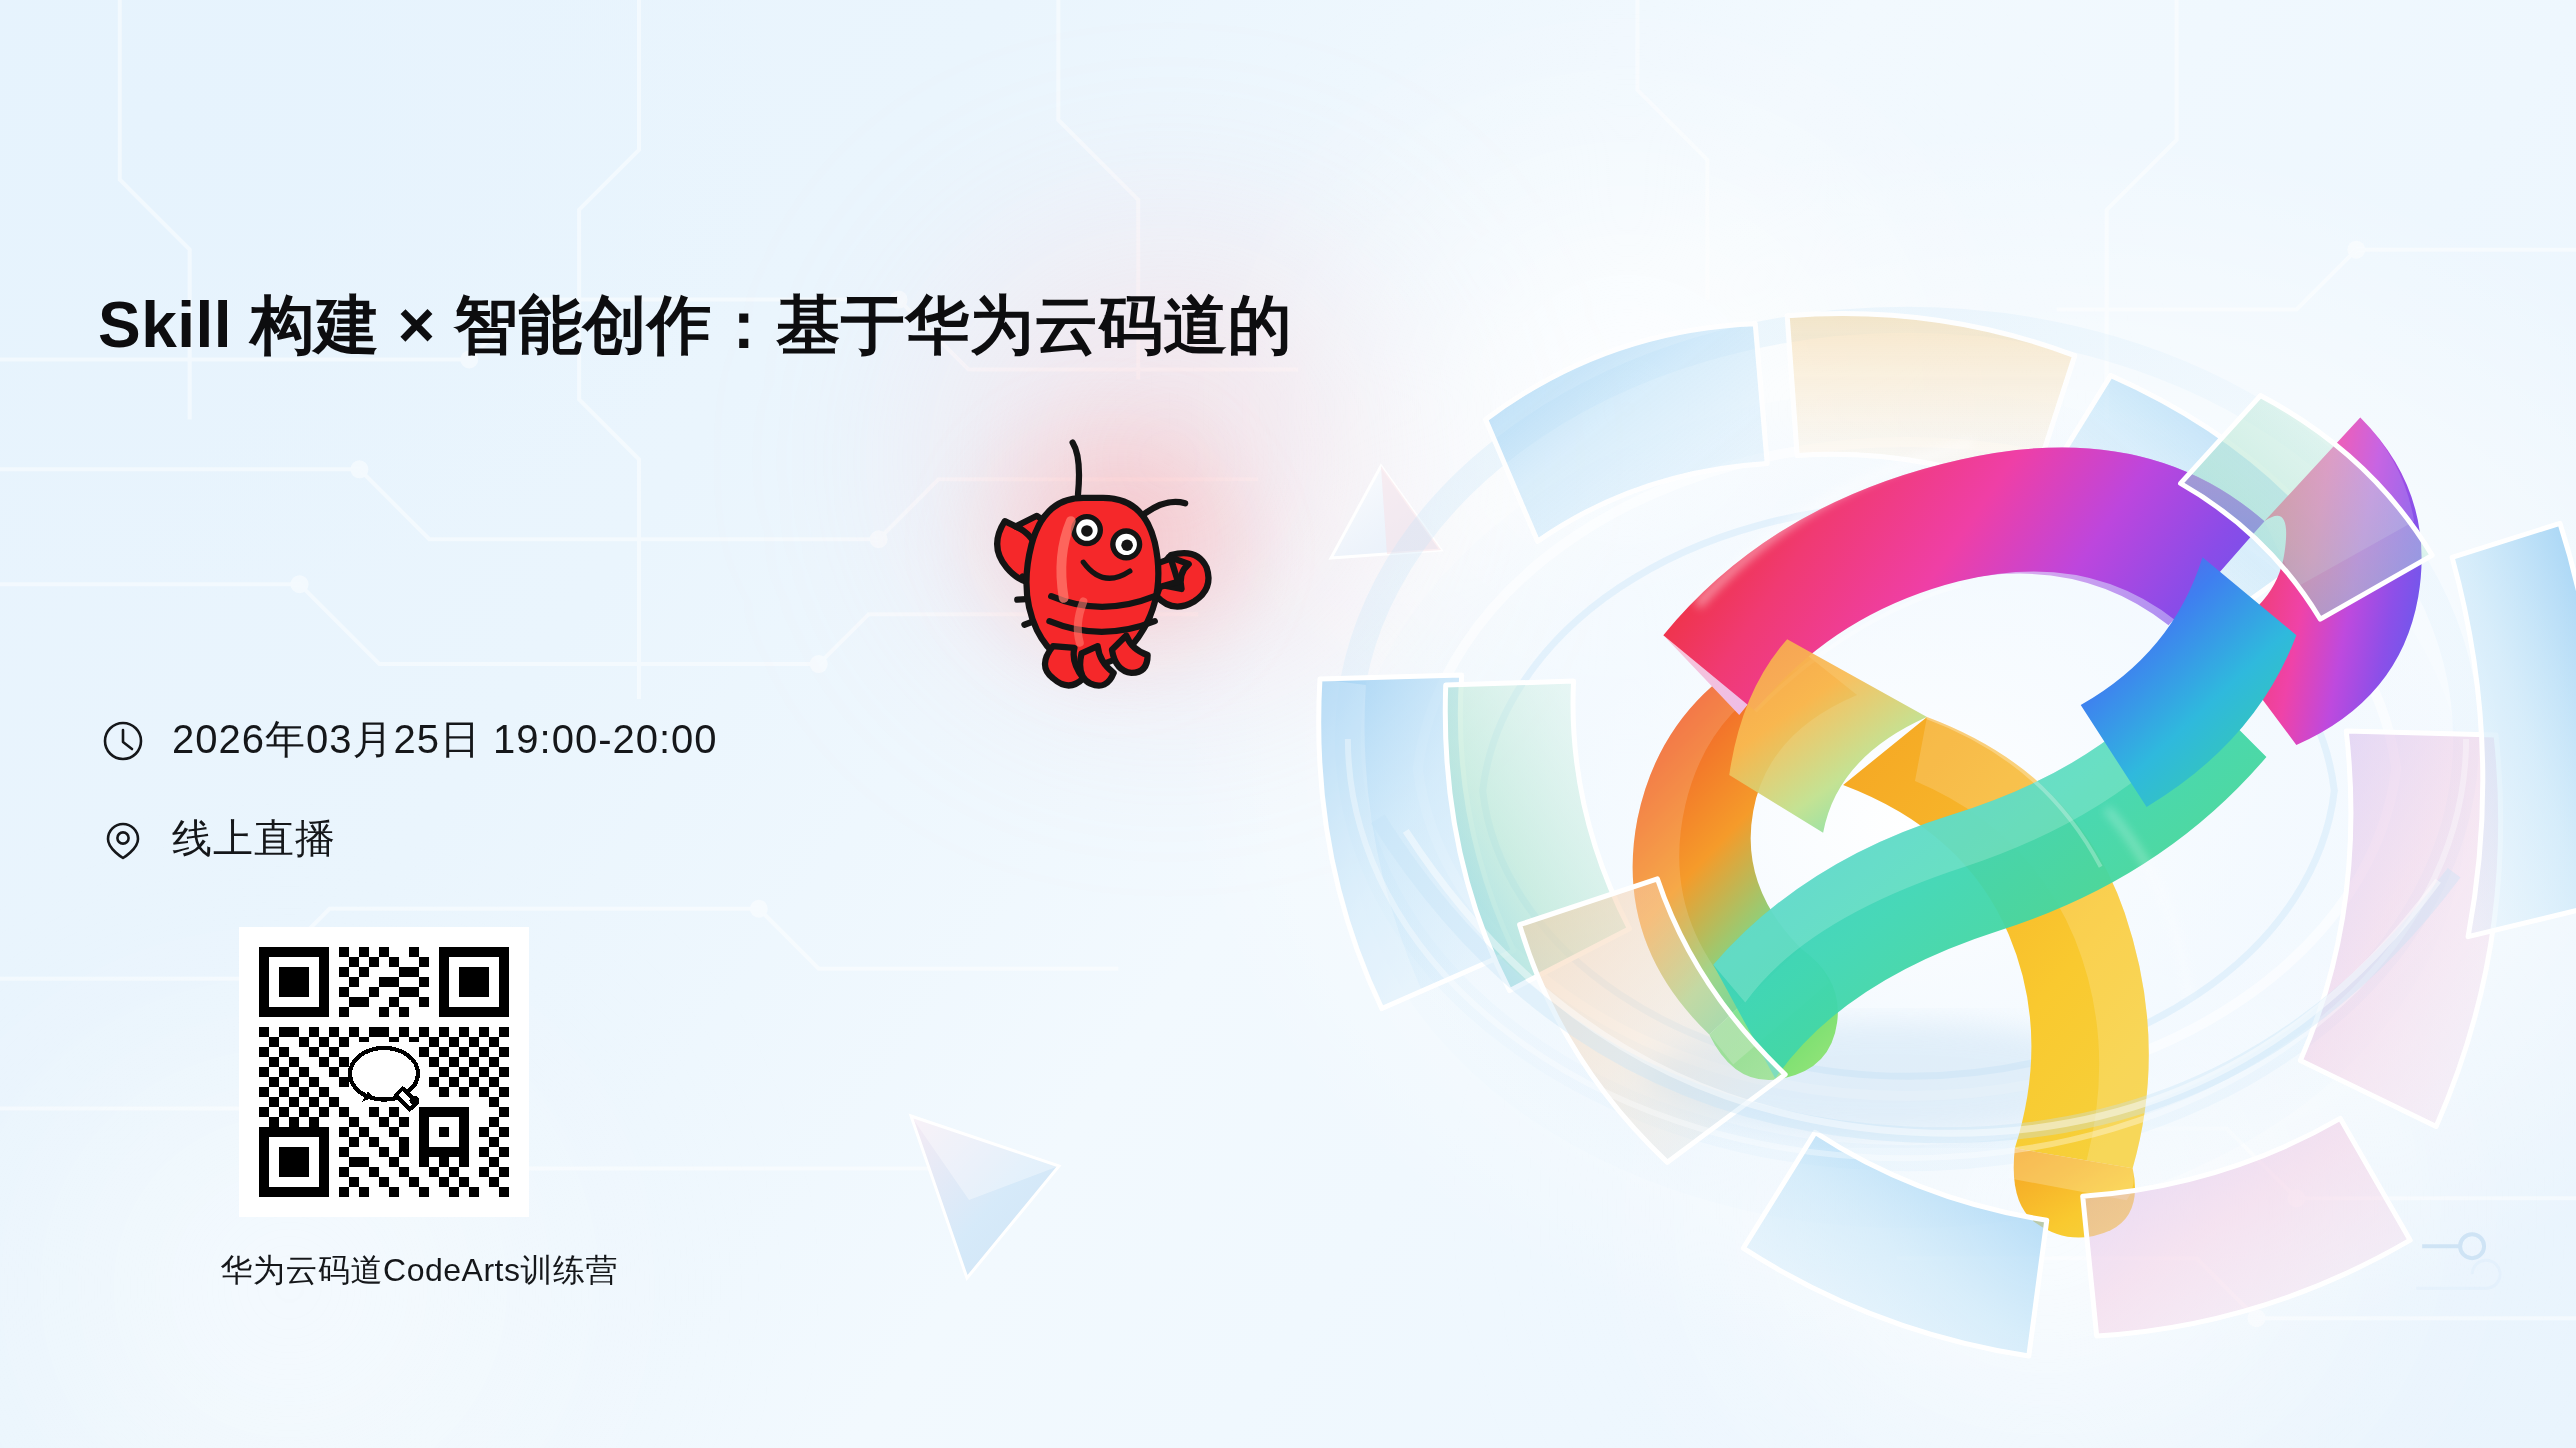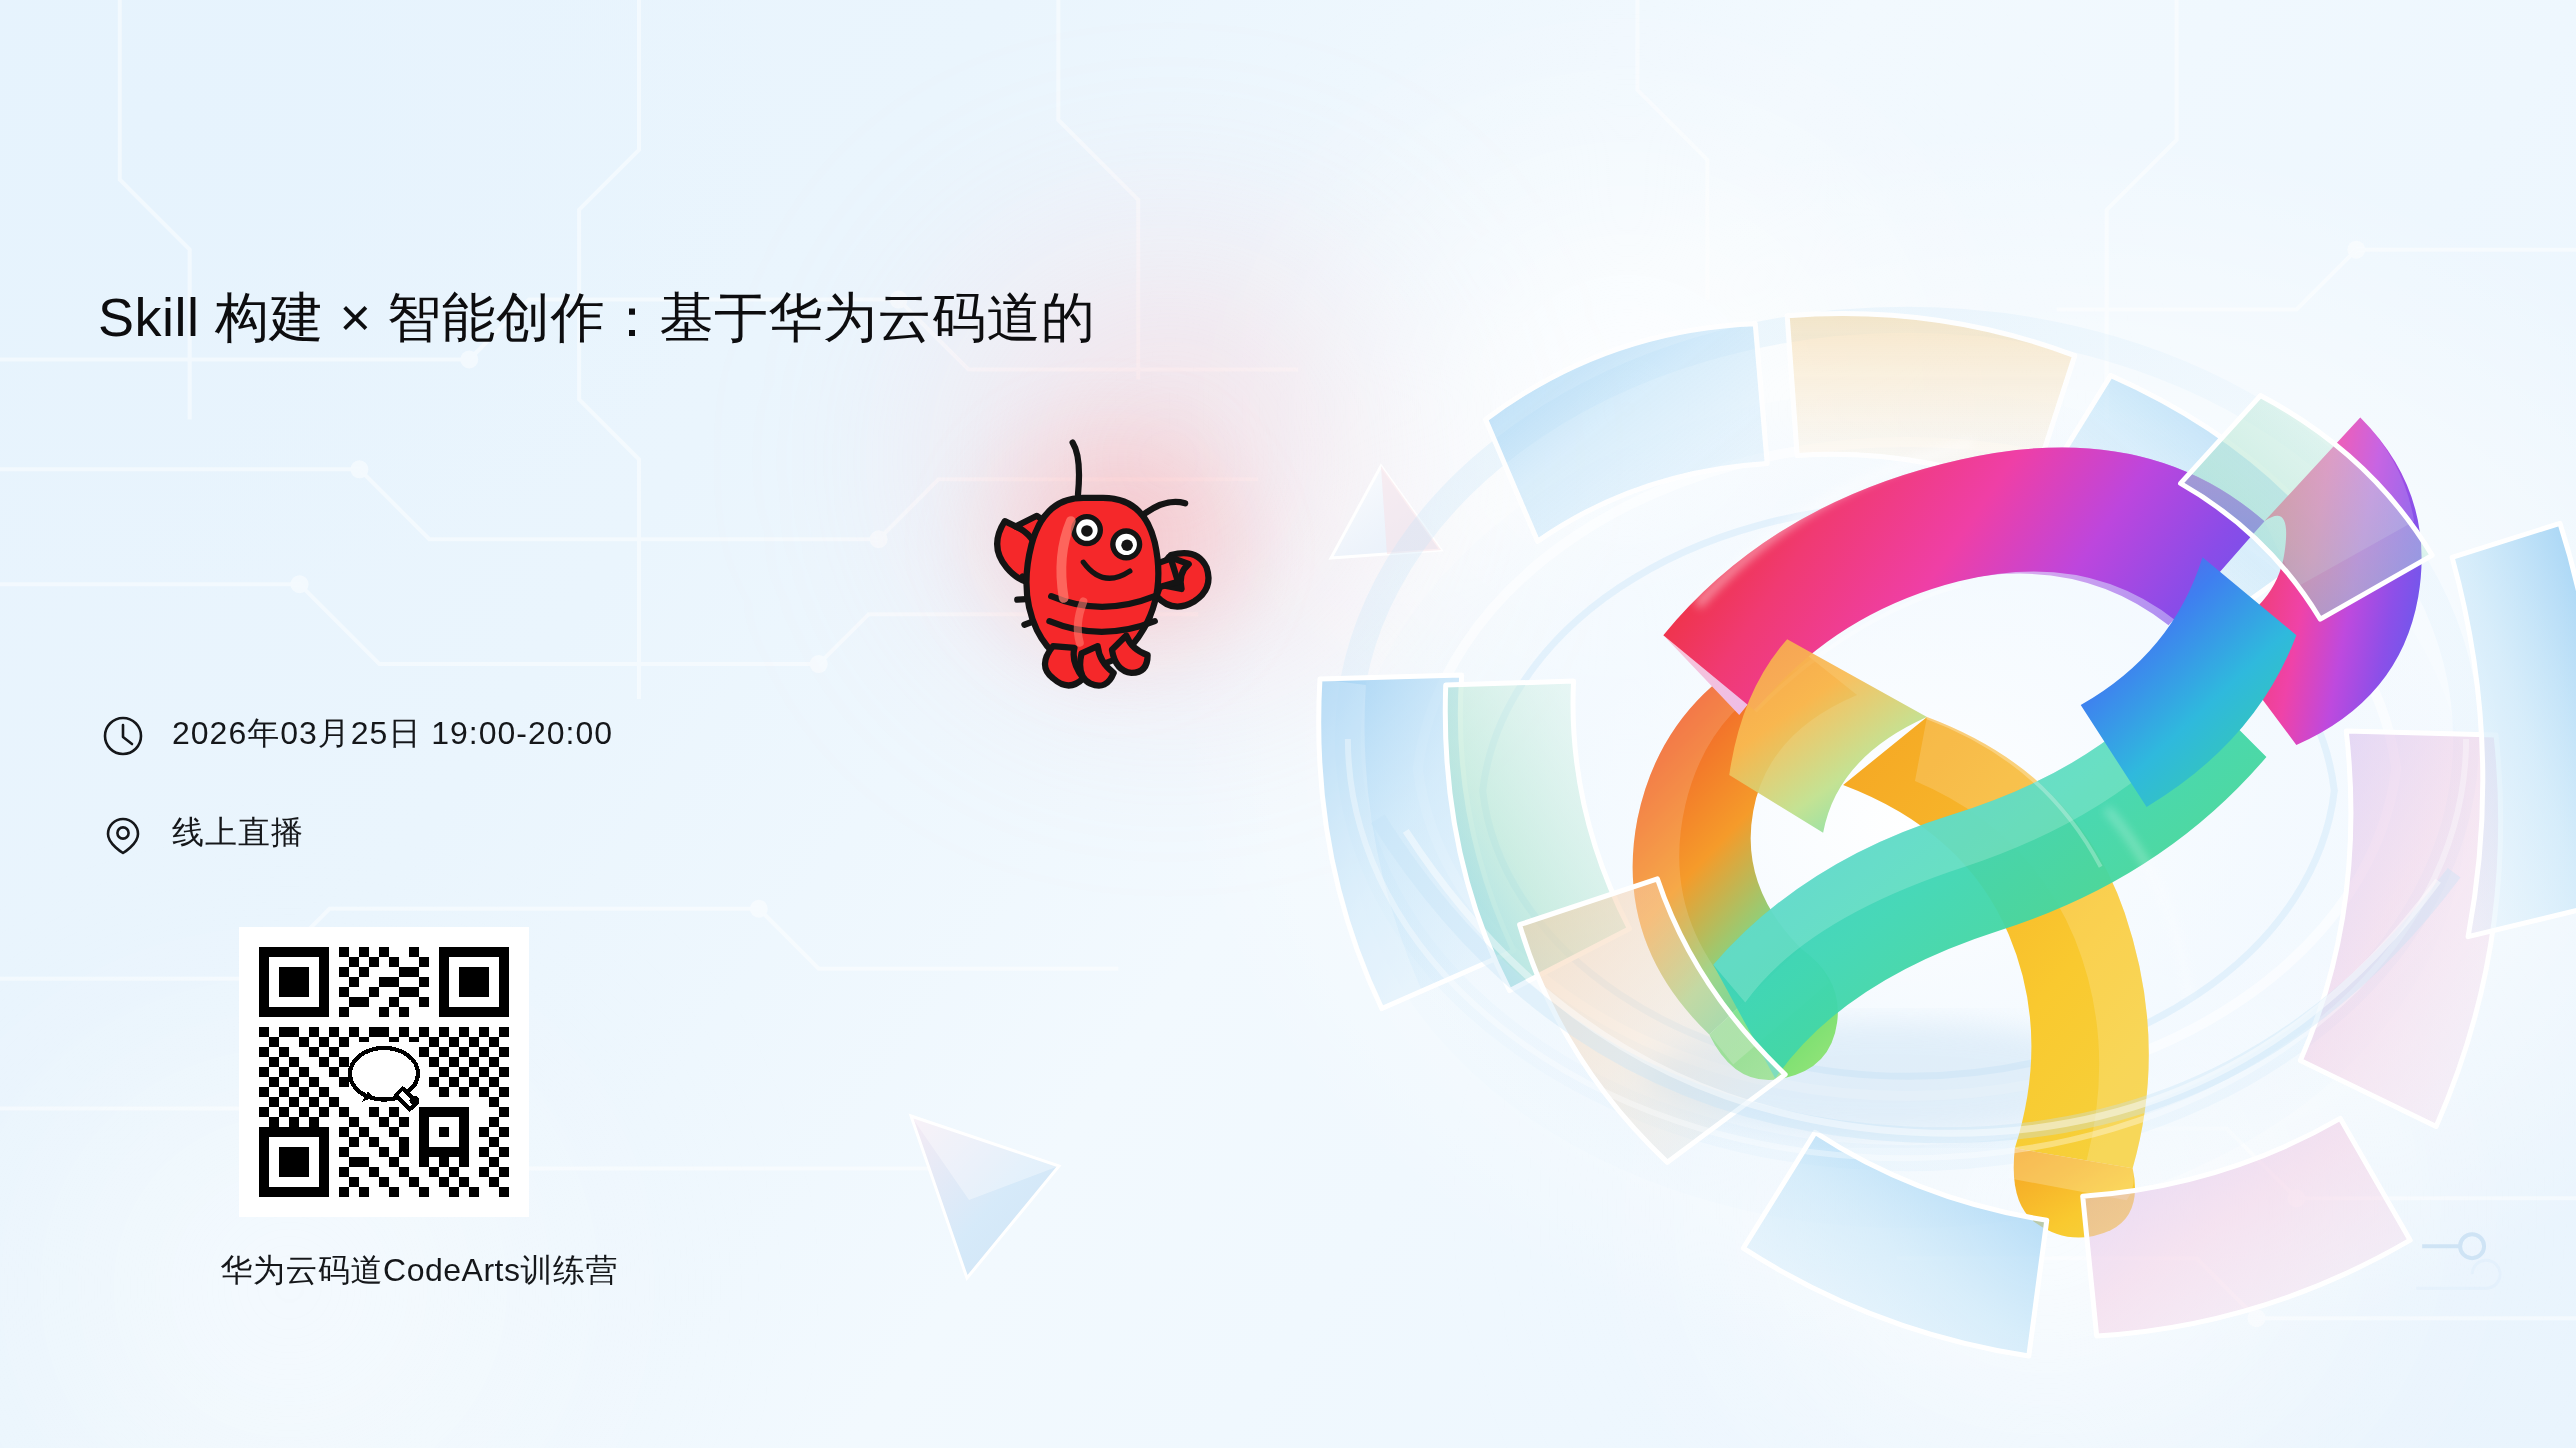--- a/index.html
+++ b/index.html
@@ -33,28 +33,28 @@
 
   
   .art{position:absolute;left:1228px;top:120px;width:1348px;height:1248px;pointer-events:none;}
   .art svg{width:100%;height:100%;display:block;}
 
   
   .content{position:absolute;left:0;top:0;width:1248px;height:1449px;}
 
   .title{
     position:absolute;left:98px;top:278px;width:1897px;
-    font-size:54px;font-weight:normal;color:#0d0d0f;
+    font-size:64px;font-weight:bold;color:#0d0d0f;
     line-height:1.48;letter-spacing:0.5px;white-space:nowrap;
   }
   .title .l2{margin-top:4px;}
 
   .metarow{
     position:absolute;display:flex;align-items:center;
-    color:#15171a;font-size:32px;letter-spacing:1px;white-space:nowrap;
+    color:#15171a;font-size:40px;letter-spacing:1px;white-space:nowrap;
   }
   .metarow.time{left:100px;top:712px;}
   .metarow.place{left:100px;top:811px;align-items:center;}
   .metarow .ico{
     width:46px;height:46px;margin-right:26px;flex:0 0 auto;
     display:flex;align-items:center;justify-content:center;
   }
   .metarow .ico svg{display:block;}
   .metarow .txt{padding-bottom:3px;}
 

